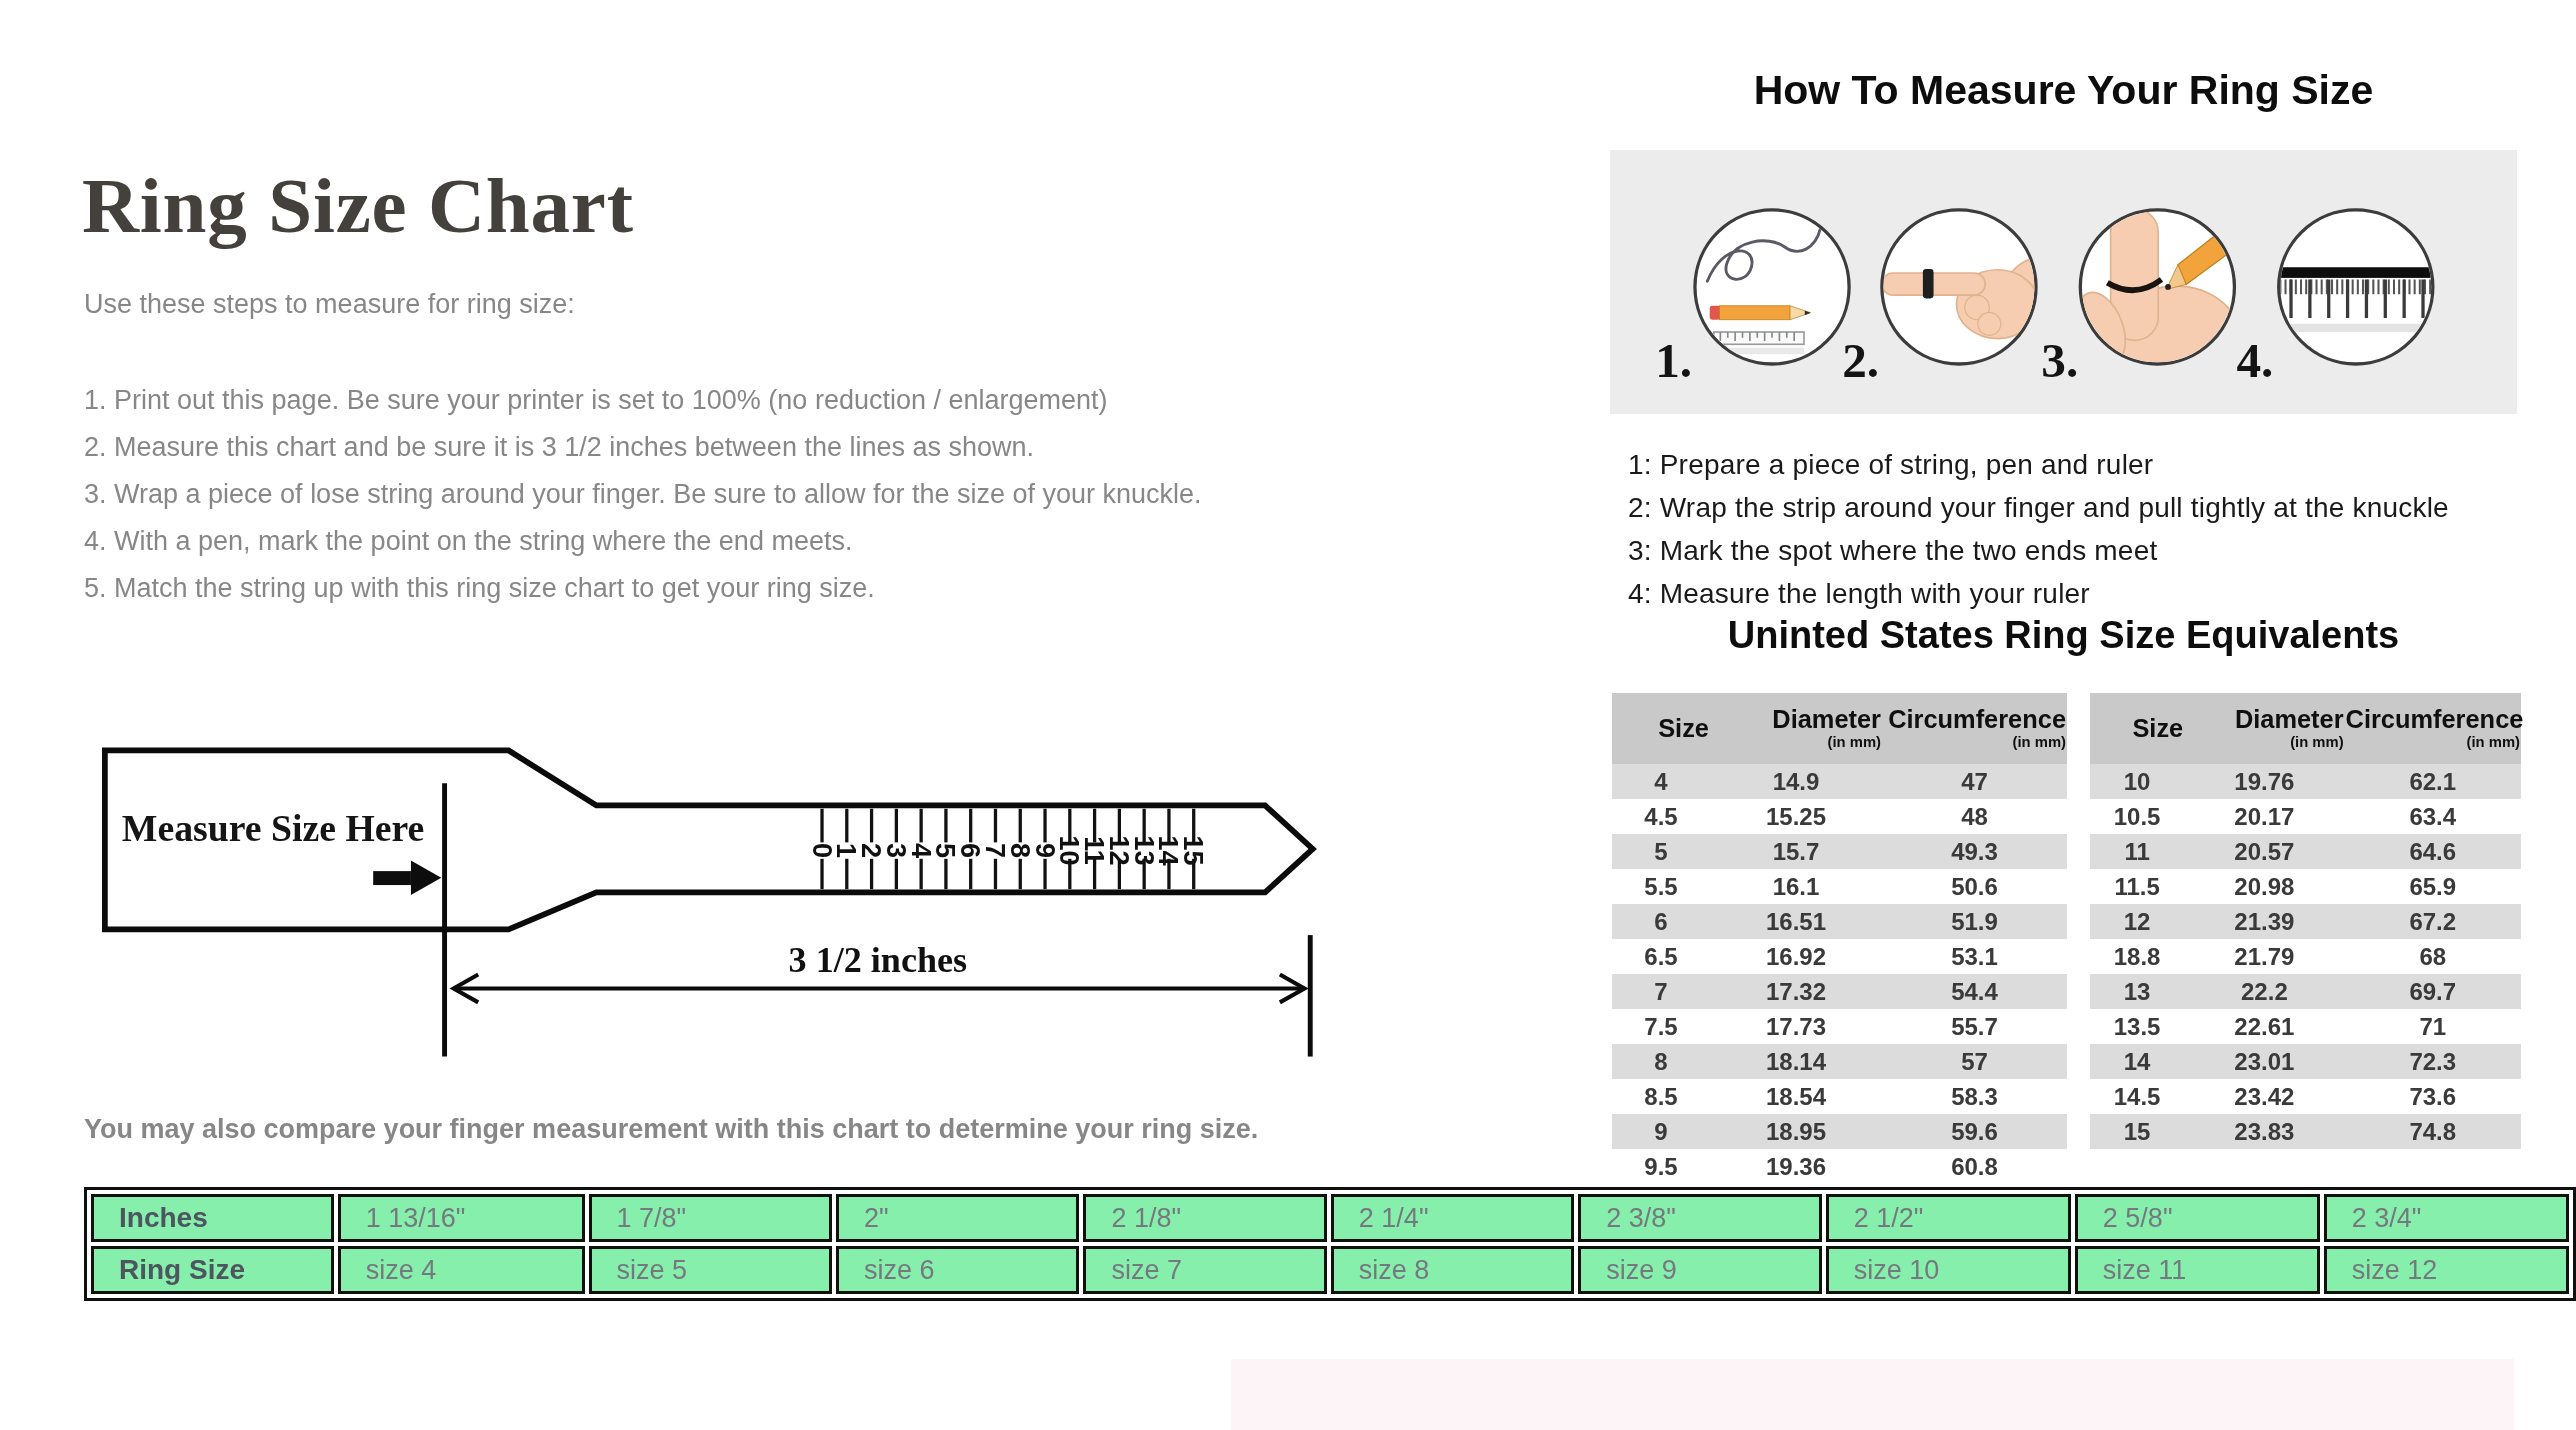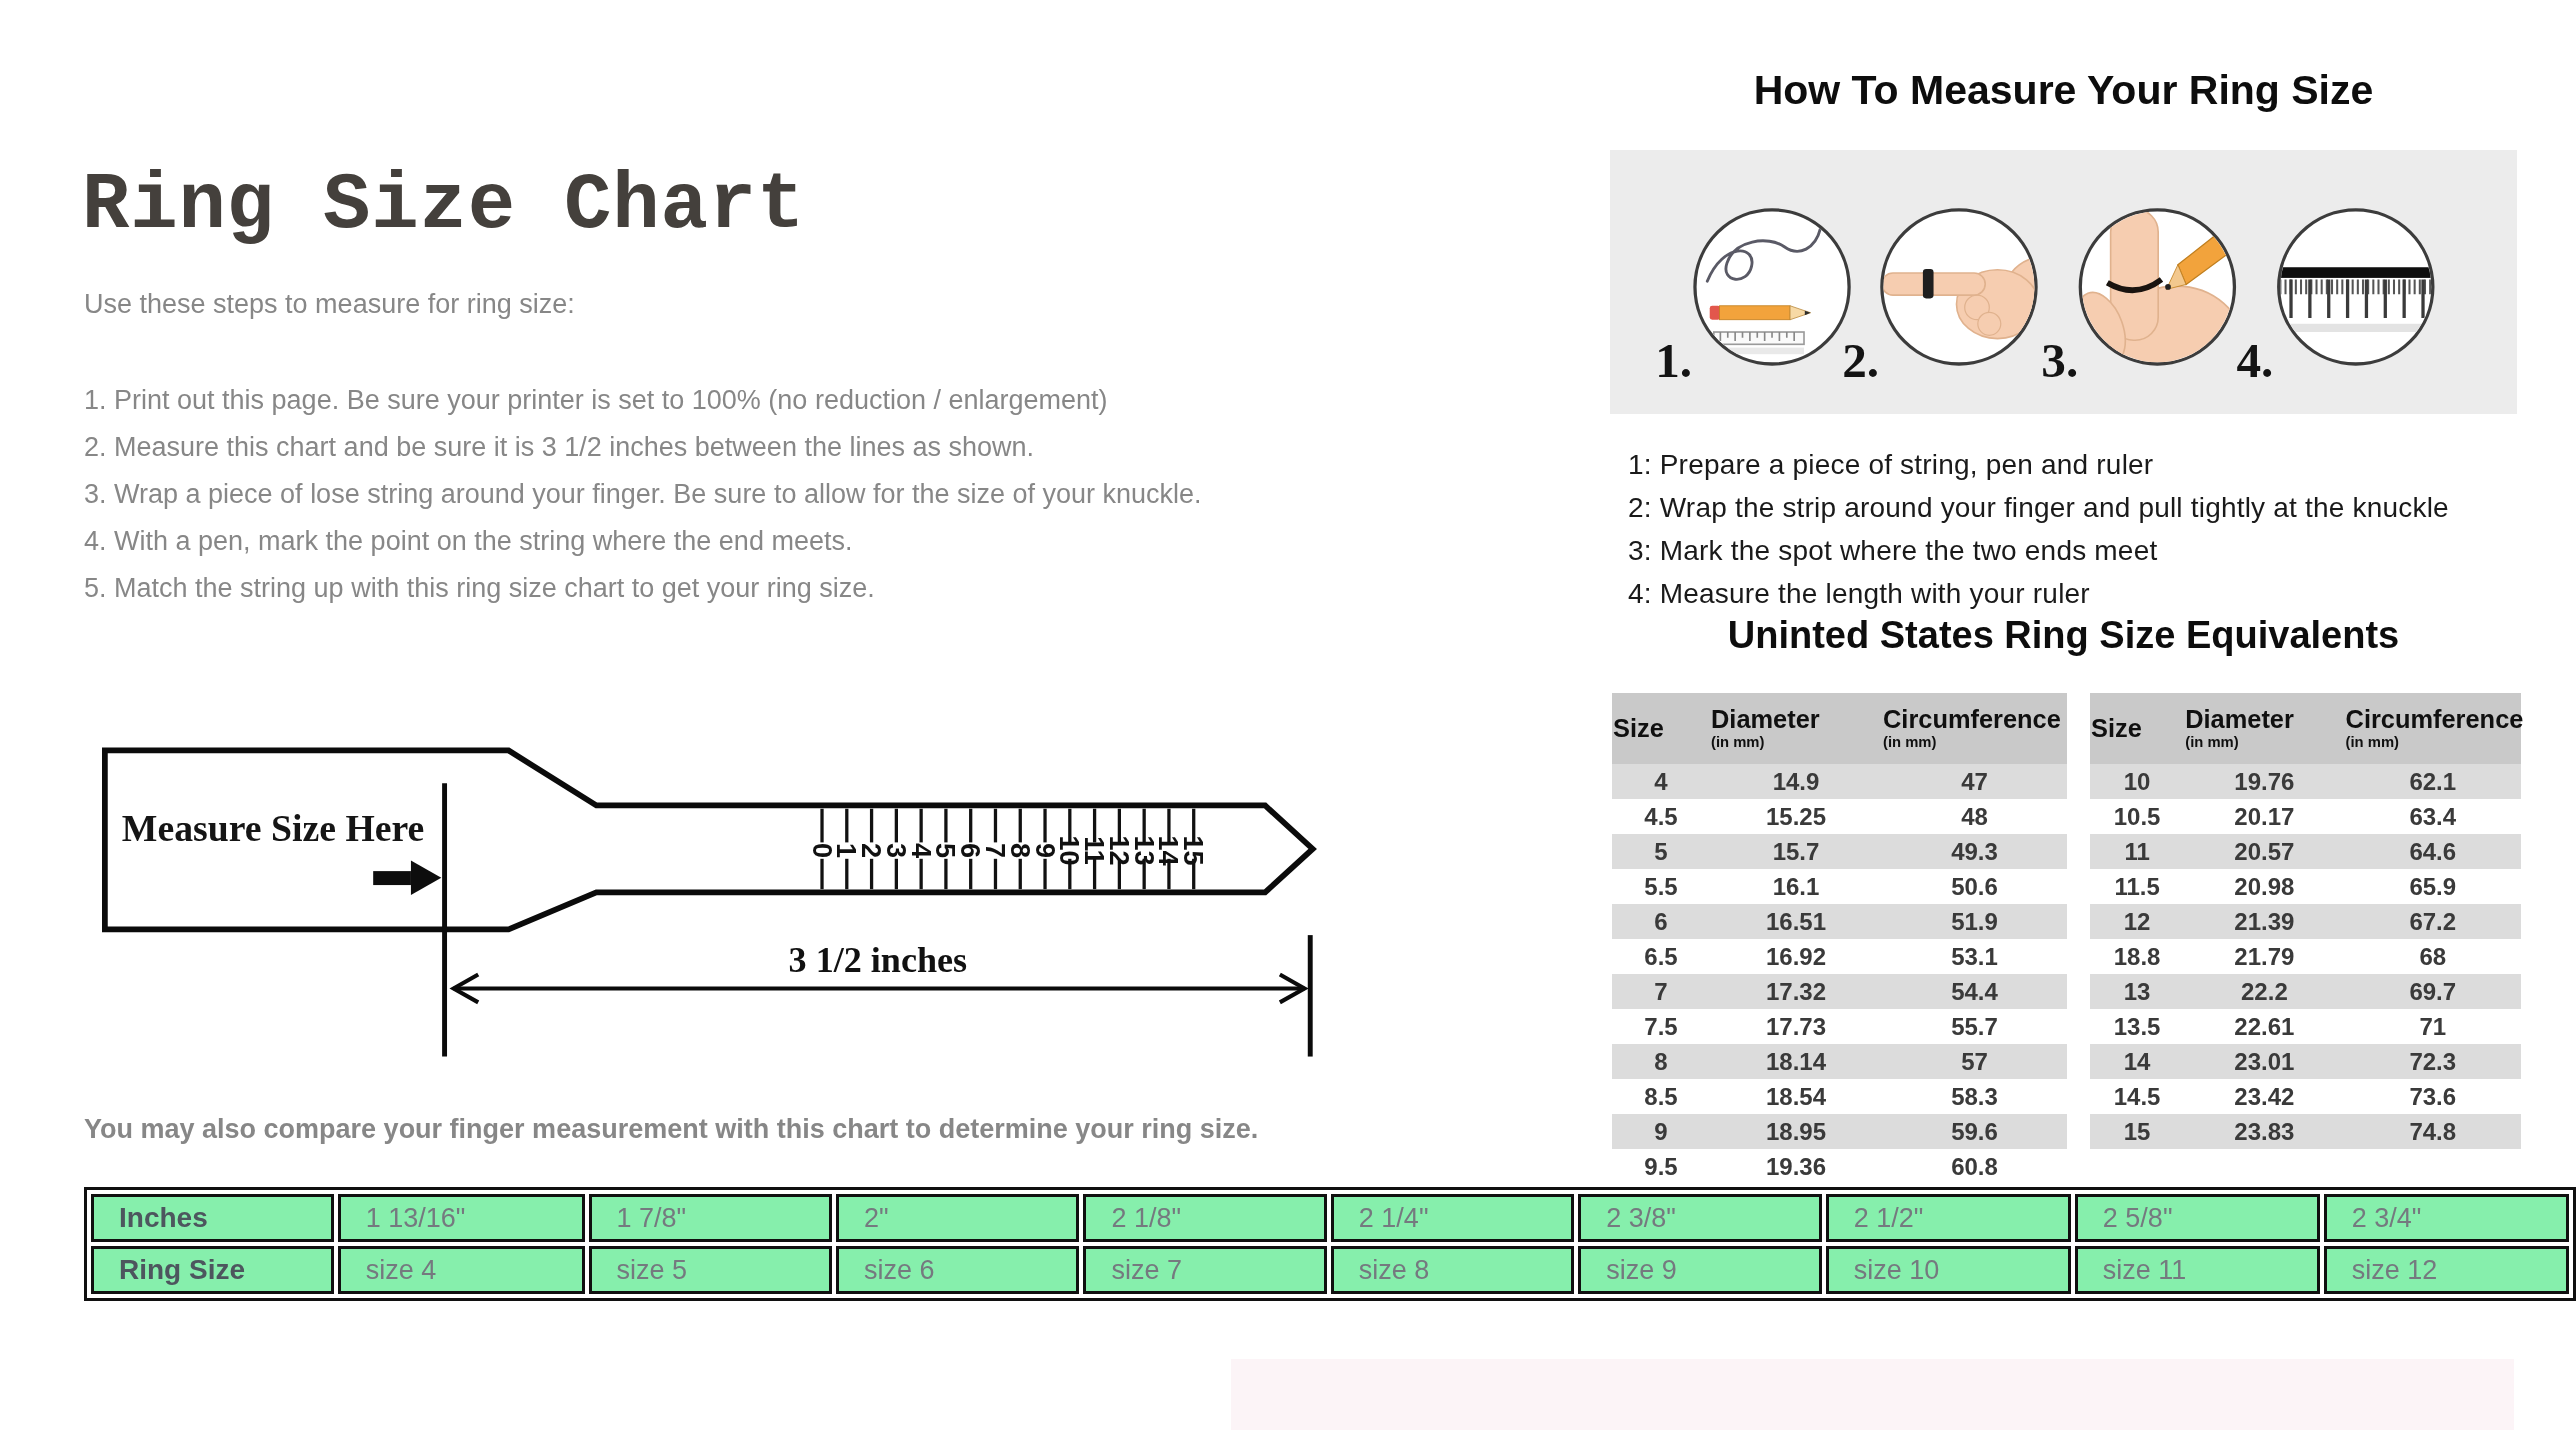--- a/index.html
+++ b/index.html
@@ -1,20 +1,20 @@
 <!DOCTYPE html>
 <html style="font-size:13px"><head>
 <meta charset="utf-8">
 <style>
   html,body{margin:0;padding:0;background:#ffffff;}
   #canvas{position:relative;width:2576px;height:1431px;background:#ffffff;overflow:hidden;
           font-family:"Liberation Sans",sans-serif;}
 
   
-  .page-title{position:absolute;left:82px;top:161px;font-family:Liberation Mono, monospace;
+  .page-title{position:absolute;left:82px;top:161px;font-family:Liberation Serif, serif;
               font-size:79px;font-weight:600;color:#44403c;letter-spacing:0.8px;}
   .intro{position:absolute;left:84px;top:289px;font-size:27px;color:#878787;}
   .steps{position:absolute;left:84px;top:377px;font-size:27px;color:#878787;line-height:47px;}
   .compare-note{position:absolute;left:84px;top:1114px;font-size:27px;color:#878787;font-weight:bold;}
 
   .ruler-svg{position:absolute;left:86px;top:738px;}
   #ruler-ticks line{stroke:#111;stroke-width:4;}
   #ruler-ticks text{font:bold 33px "Liberation Sans",sans-serif;fill:#111;
                     text-anchor:middle;dominant-baseline:central;}
   .ruler-label{font:bold 46px "Liberation Serif",serif;fill:#151515;text-anchor:middle;}
@@ -32,21 +32,21 @@
   .how-title{position:absolute;left:1610px;top:67px;width:907px;text-align:center;
              font-size:41px;font-weight:bold;color:#0d0d0d;letter-spacing:0px;}
   .illus-box{position:absolute;left:1610px;top:150px;width:907px;height:264px;background:#ececec;}
   .instructions{position:absolute;left:1628px;top:443px;font-size:28px;color:#1a1a1a;
                 line-height:43px;letter-spacing:0.2px;}
   .equiv-title{position:absolute;left:1610px;top:614px;width:907px;text-align:center;
                font-size:38px;font-weight:bold;color:#0d0d0d;}
   .equiv-wrap{position:absolute;left:1612px;top:693px;display:flex;gap:23px;}
   table.equiv{border-collapse:collapse;table-layout:fixed;}
   table.equiv th{background:#c9c9c9;height:69px;font-size:25.4px;color:#101010;
-                 text-align:left;vertical-align:middle;line-height:1.05;}
+                 text-align:right;vertical-align:middle;line-height:1.05;}
   table.equiv th .unit{display:block;font-size:14.8px;font-weight:bold;margin-top:2.5px;}
   table.equiv td{height:33px;text-align:center;font-size:24px;font-weight:bold;color:#3a3a3a;}
   table.equiv tbody tr:nth-child(odd) td{background:#dcdcdc;}
   .equiv-left{width:455px;}  .equiv-left col.c1{width:98px}.equiv-left col.c2{width:172px}.equiv-left col.c3{width:185px}
   .equiv-right{width:431px;} .equiv-right col.c1{width:94px}.equiv-right col.c2{width:160px}.equiv-right col.c3{width:176px}
 
   .pink-strip{position:absolute;left:1231px;top:1359px;width:1283px;height:72px;background:#fcf4f7;}
 
   
   .illus-num{font:bold 60px "Liberation Serif",serif;fill:#141414;text-anchor:middle;}

